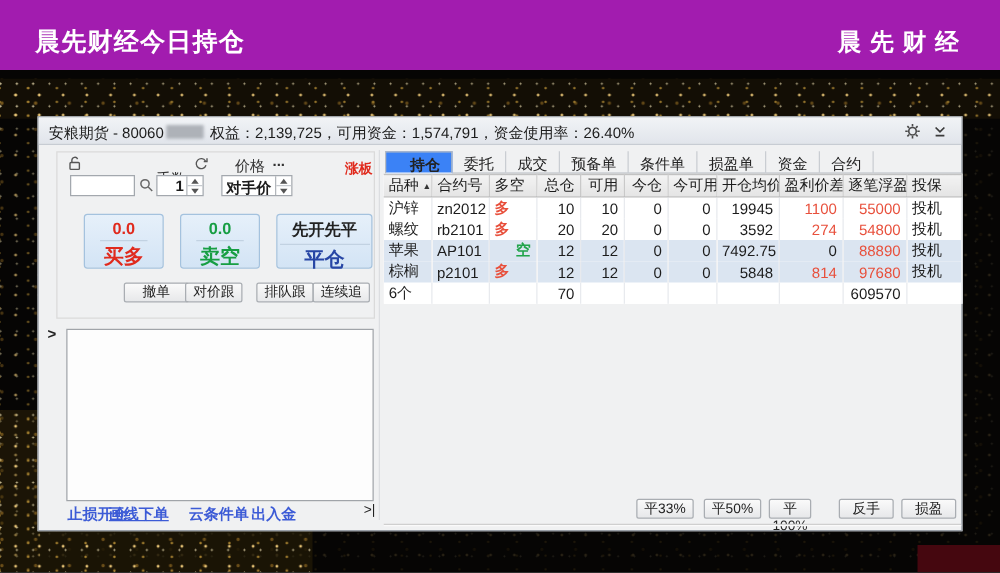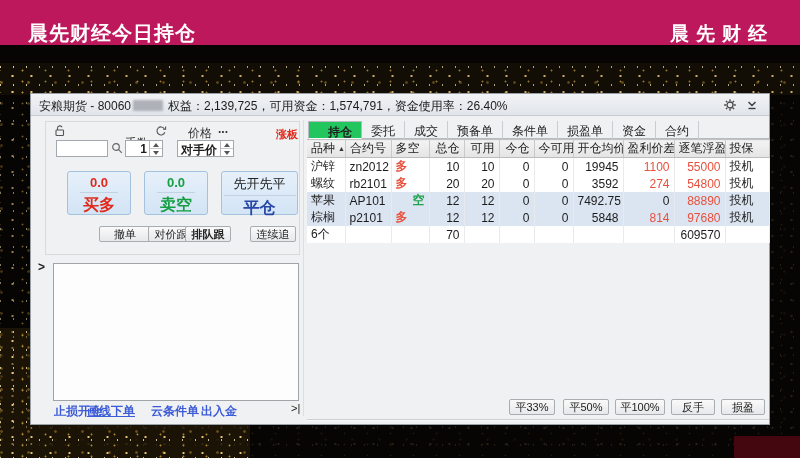--- a/index.html
+++ b/index.html
@@ -20,21 +20,21 @@
   }
   .glitter-ambient { left:0; right:0; top:63px; bottom:0; opacity:.14; }
   .glitter-band { left:0; right:0; top:63px; height:32px; opacity:.8;
     background-color:rgba(70,50,12,.25); }
   .glitter-left { left:0; top:63px; width:32px; bottom:0; opacity:.55; }
   .glitter-corner { left:0; bottom:0; width:250px; height:130px; opacity:.95;
     background-color:rgba(80,58,14,.3); }
   .red-block { position:absolute; right:0; bottom:0; width:66px; height:22px; background:#45070f; }
 
   
-  .banner { position:absolute; left:0; top:0; width:800px; height:45px; background:#be185d; z-index:5; }
+  .banner { position:absolute; left:0; top:0; width:800px; height:56px; background:#a21caf; z-index:5; }
   .banner-left { position:absolute; left:28px; top:20px; color:#fff; font-size:20px; font-weight:bold; letter-spacing:1px; }
   .banner-right { position:absolute; right:26px; top:21px; color:#fff; font-size:19px; font-weight:bold; letter-spacing:7px; }
 
   
   .win { position:absolute; left:30px; top:93px; width:740px; height:332px;
     background:#f0f1f2; border:1px solid #9aa0a8; z-index:6; font-size:12px; color:#1c1c1c; }
   .titlebar { position:absolute; left:0; top:0; right:0; height:22px;
     background:linear-gradient(#f1f3f6,#e1e5eb); border-bottom:1px solid #c7ccd3; }
   .title-text { position:absolute; left:8px; top:4px; font-size:12px; color:#1b1b1b; white-space:nowrap; }
   .redacted { display:inline-block; width:30px; height:11px; background:#aeb2b8;
@@ -62,46 +62,46 @@
   .limit-up { position:absolute; left:245px; top:33px; color:#e02a1d; font-size:11px; font-weight:bold; cursor:pointer; }
   .limit-dn { position:absolute; left:245px; top:55px; color:#179e43; font-size:11px; font-weight:bold; cursor:pointer;padding-left:48px; }
 
   .bigbtn { position:absolute; top:77px; height:44px; background:linear-gradient(#e6f0fa,#d3e4f5);
     border:1px solid #a4c2de; border-radius:3px; text-align:center; cursor:pointer; padding-top:3px; }
   .bigbtn .top { display:inline-block; font-size:13px; font-weight:bold; padding:0 10px 2px;
     border-bottom:1px solid #c2d2e2; }
   .bigbtn .main { font-size:16px; font-weight:bold; margin-top:2px; }
   .btn-buy { left:36px; width:64px; } .btn-buy .top,.btn-buy .main { color:#e02a1d; }
   .btn-sell { left:113px; width:64px; } .btn-sell .top,.btn-sell .main { color:#179e43; }
-  .btn-close { left:190px; width:77px; } .btn-close .top { color:#222; font-weight:normal; }
+  .btn-close { left:190px; width:77px; } .btn-close .top { color:#222; font-weight:bold; }
   .btn-close .main { color:#2746a5; }
 
   .smbtn { position:absolute; height:16px; font-size:11px; color:#222; text-align:center;
     background:linear-gradient(#fafafa,#e7e8ea); border:1px solid #a9adb2; border-radius:2px;
     line-height:14px; cursor:pointer; }
   .qb0 { left:68px;  top:132px; width:52px; }
   .qb1 { left:117px; top:132px; width:46px; }
-  .qb2 { left:154px; top:132px; width:46px;font-weight:bold; }
+  .qb2 { left:174px; top:132px; width:46px; }
   .qb3 { left:219px; top:132px; width:46px; }
 
   .expand-arrow { position:absolute; left:7px; top:166px; font-size:12px; font-weight:bold; color:#222; cursor:pointer; }
   .listbox { position:absolute; left:22px; top:169px; width:246px; height:138px;
     background:#fdfdfd; border:1px solid #a0a4a9; }
   .link { position:absolute; top:309px; color:#3c5bd6; font-size:12px; font-weight:bold; cursor:pointer; white-space:nowrap; }
   .lk0 { left:23px; } .lk1 { left:56px;text-decoration:underline; } .lk2 { left:120px; } .lk3 { left:170px; }
   .links-arrow { position:absolute; left:260px; top:308px; color:#222; font-size:11px; cursor:pointer; }
 
   .vdiv { position:absolute; left:272px; top:26px; bottom:8px; width:1px; background:#dcdee1; }
 
   
   .tabbar { position:absolute; left:277px; top:27px; width:461px; height:18px;
     border-bottom:1px solid #b6bbc1; display:flex; }
   .tab { font-size:12px; padding:2px 9px 0; color:#222; border-right:1px solid #c9cdd2;
     cursor:pointer; white-space:nowrap; height:18px; }
-  .tab.active { background:#22c55e; border:1px solid #b6bbc1; border-bottom:1px solid #fdfdfd;
+  .tab.active { background:#3b82f6; border:1px solid #b6bbc1; border-bottom:1px solid #fdfdfd;
     margin-bottom:-1px; font-weight:bold;padding-left:19px; }
 
   table.pos { position:absolute; left:276px; top:45px; width:462px; border-collapse:collapse;
     table-layout:fixed; background:#fff; font-size:12px; }
   table.pos th { height:17px; font-weight:normal; background:linear-gradient(#f3f3f3,#e4e4e4);
     border-right:1px solid #c9c9c9; border-top:1px solid #c2c2c2; border-bottom:1px solid #bcbcbc;
     padding:0 4px; white-space:nowrap; overflow:hidden; cursor:pointer; }
   table.pos td { height:16px; padding:0 4px; white-space:nowrap; overflow:hidden;
     border-right:1px solid #e8eaee; }
   table.pos tr.r-even td { background:#ffffff; }
@@ -110,21 +110,21 @@
   .sort-arrow { font-size:7px; color:#333; margin-left:3px; vertical-align:1px; }
   td.side { color:#e8503c; font-weight:bold; text-align:left; }
   td.side.short { color:#22a44c; text-align:right; }
   td.num-red { color:#e8503c; }
   td.hedge { padding:0 2px 0 0; }
   td.fp { padding:0 0 0 4px; }
   tr.summary td { background:#fff; border-right:1px solid #e8eaee; }
 
   .bb0 { left:478px; top:305px; width:46px; }
   .bb1 { left:532px; top:305px; width:46px; }
-  .bb2 { left:584px; top:305px; width:50px; }
+  .bb2 { left:584px; top:305px; width:34px; }
   .bb3 { left:640px; top:305px; width:44px; }
   .bb4 { left:690px; top:305px; width:44px; }
   .hdiv { position:absolute; left:276px; top:325px; width:462px; height:2px;
     border-top:1px solid #cfcfcf; border-bottom:1px solid #fafafa; }
 </style>
 </head>
 <body>
 
 <div class="stage">
 

